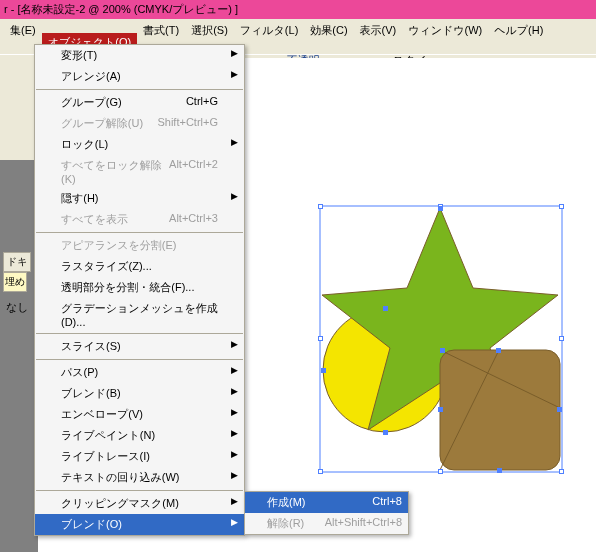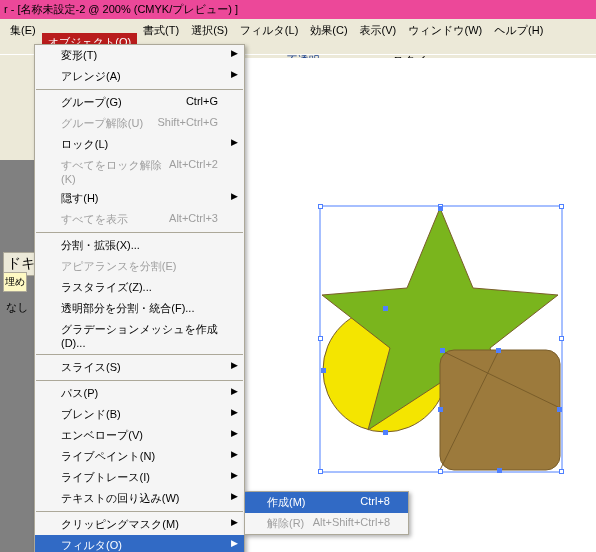--- a/index.html
+++ b/index.html
@@ -23,21 +23,21 @@
   .canvas-area { position: absolute; right: 0; top: 58px; bottom: 0; left: 0; background: #fff; }
   .canvas-gray { position: absolute; left: 0; top: 160px; width: 38px; bottom: 0; background: #808080; }
   .dropdown { position: absolute; left: 34px; top: 44px; width: 211px; background: #f5f5f5; border: 1px solid #aca899; box-shadow: 2px 2px 4px rgba(0,0,0,0.3); }
   .dropdown-item { display: flex; align-items: flex-start; padding: 3px 26px 3px 26px; font-size: 11px; color: #000; position: relative; cursor: default; min-height: 17px; }
   .dropdown-item.disabled { color: #9e9e9e; }
   .dropdown-item .shortcut { margin-left: auto; font-size: 11px; }
   .dropdown-item .arrow-r { position: absolute; right: 6px; font-size: 9px; }
   .dropdown-item.highlight { background: #316ac5; color: #fff; }
   .dropdown-sep { height: 1px; background: #aca899; margin: 2px 1px; }
   .submenu { position: absolute; left: 244px; top: 491px; width: 165px; background: #f5f5f5; border: 1px solid #aca899; box-shadow: 2px 2px 4px rgba(0,0,0,0.3); }
-  .submenu .dropdown-item { padding-left: 22px; padding-right: 18px; }
+  .submenu .dropdown-item { padding-left: 22px; padding-right: 6px; }
   svg.shapes { position: absolute; left: 280px; top: 100px; }
   .handle { position: absolute; width: 5px; height: 5px; background: #fff; border: 1px solid #4f80ff; }
   .anchor { position: absolute; width: 5px; height: 5px; background: #4f80ff; }
   .icon-svg { width: 12px; height: 12px; }
 </style>
 </head>
 <body>
 
 <div class="titlebar">r - [名称未設定-2 @ 200% (CMYK/プレビュー) ]</div>
 
@@ -131,21 +131,21 @@
   <div class="anchor" style="left:383px; top:248px;"></div>
   <div class="anchor" style="left:321px; top:310px;"></div>
   <div class="anchor" style="left:383px; top:372px;"></div>
 </div>
 
 <div style="position:absolute; left:0; top:58px; width:34px; height:160px; background:#ece9d8;">
   <div class="no-sel"></div>
 </div>
 <div class="canvas-gray"></div>
 
-<div style="position:absolute; left:3px; top:252px; font-size:14px; background:#ece9d8; border:1px solid #aca899; padding:2px 3px;">ドキ</div>
+<div style="position:absolute; left:3px; top:252px; font-size:10px; background:#ece9d8; border:1px solid #aca899; padding:2px 3px;">ドキ</div>
 <div style="position:absolute; left:3px; top:272px; font-size:10px; background:#fef9c3; border:1px solid #aca899; padding:2px 1px;">埋め</div>
 <div style="position:absolute; left:6px; top:300px; font-size:11px;">なし</div>
 
 <div class="dropdown" id="dropdown">
     <div class="dropdown-item">
       <span>変形(T)</span>
       <span class="arrow-r">▶</span>
     </div>
     <div class="dropdown-item">
       <span>アレンジ(A)</span>
@@ -170,23 +170,20 @@
     </div>
     <div class="dropdown-item">
       <span>隠す(H)</span>
       <span class="arrow-r">▶</span>
     </div>
     <div class="dropdown-item disabled">
       <span>すべてを表示</span>
       <span class="shortcut">Alt+Ctrl+3</span>
     </div>
     <div class="dropdown-sep"></div>
-    <div class="dropdown-item">
-      <span>分割・拡張(X)...</span>
-    </div>
     <div class="dropdown-item disabled">
       <span>アピアランスを分割(E)</span>
     </div>
     <div class="dropdown-item">
       <span>ラスタライズ(Z)...</span>
     </div>
     <div class="dropdown-item">
       <span>透明部分を分割・統合(F)...</span>
     </div>
     <div class="dropdown-item">
@@ -221,21 +218,21 @@
     <div class="dropdown-item">
       <span>テキストの回り込み(W)</span>
       <span class="arrow-r">▶</span>
     </div>
     <div class="dropdown-sep"></div>
     <div class="dropdown-item">
       <span>クリッピングマスク(M)</span>
       <span class="arrow-r">▶</span>
     </div>
     <div class="dropdown-item highlight">
-      <span>フィルタ(O)</span>
+      <span>ブレンド(O)</span>
       <span class="arrow-r">▶</span>
     </div>
   </div>
 <div class="submenu" id="submenu">
     <div class="dropdown-item highlight">
       <span>作成(M)</span>
       <span class="shortcut">Ctrl+8</span>
     </div>
     <div class="dropdown-item disabled">
       <span>解除(R)</span>

